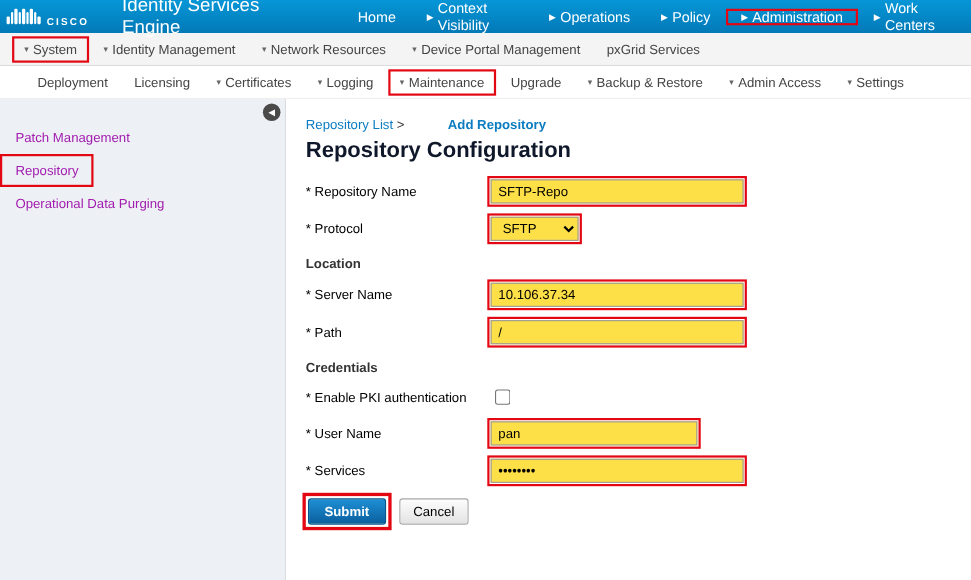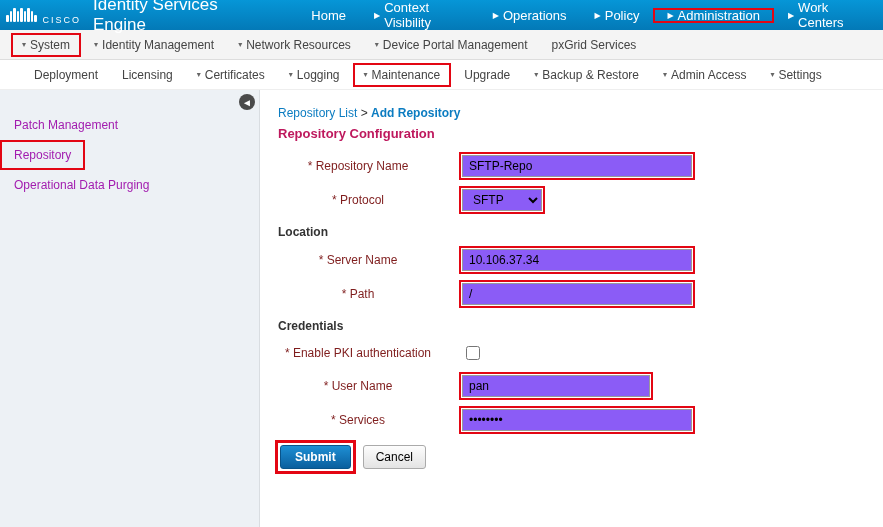--- a/index.html
+++ b/index.html
@@ -30,23 +30,23 @@
     width: 2.5px;
     background: #fff;
     display: inline-block;
     border-radius: 1px;
   }
   .cisco-b1 { height: 7px; }
   .cisco-b2 { height: 11px; }
   .cisco-b3 { height: 14px; }
   .logo-text {
     font-size: 9px;
-    font-weight: normal;
+    font-weight: bold;
     letter-spacing: 2px;
-    margin-right: 12px;
+    margin-right: 30px;
     margin-top: 10px;
   }
   .product {
     font-weight: 300;
     font-size: 17px;
     margin-right: 30px;
   }
   .topnav { display: flex; align-items: center; height: 40px; }
   .topnav-item {
     display: flex;
@@ -117,45 +117,45 @@
   .side-item.highlight-red { outline: 2px solid #e30613; outline-offset: -2px; display: inline-block; }
   .main {
     flex: 1;
     padding: 16px 24px 24px 18px;
   }
   .breadcrumb {
     font-size: 12px;
     margin-bottom: 6px;
   }
   .breadcrumb a { color: #0b7cc1; text-decoration: none; }
-  .breadcrumb .current { color: #0b7cc1; font-weight: bold; }
+  .breadcrumb .current { color: #0b7cc1; font-weight: bold; margin-left: 36px; }
   .page-title {
-    font-size: 13px;
-    color: #be185d;
+    font-size: 20px;
+    color: #0f172a;
     font-weight: bold;
     margin-bottom: 14px;
   }
   .form-row {
     display: flex;
     align-items: center;
     margin-bottom: 12px;
   }
   .form-label {
     width: 160px;
-    text-align: center;
-    margin-right: 24px;
-    font-size: 12px;
-    color: #7f1d1d;
+    text-align: left;
+    margin-right: 8px;
+    font-size: 12px;
+    color: #000000;
   }
   .tx {
     border: 1px solid #999;
     height: 22px;
     font-size: 12px;
     padding: 0 6px;
-    background: #8b5cf6;
+    background: #fde047;
   }
   .tx.w-name { width: 230px; }
   .tx.w-server { width: 230px; }
   .tx.w-path { width: 230px; }
   .tx.w-user { width: 188px; }
   .tx.w-pass { width: 230px; }
   select.tx { width: 80px; height: 22px; }
   .section-head {
     font-weight: bold;
     font-size: 12px;

